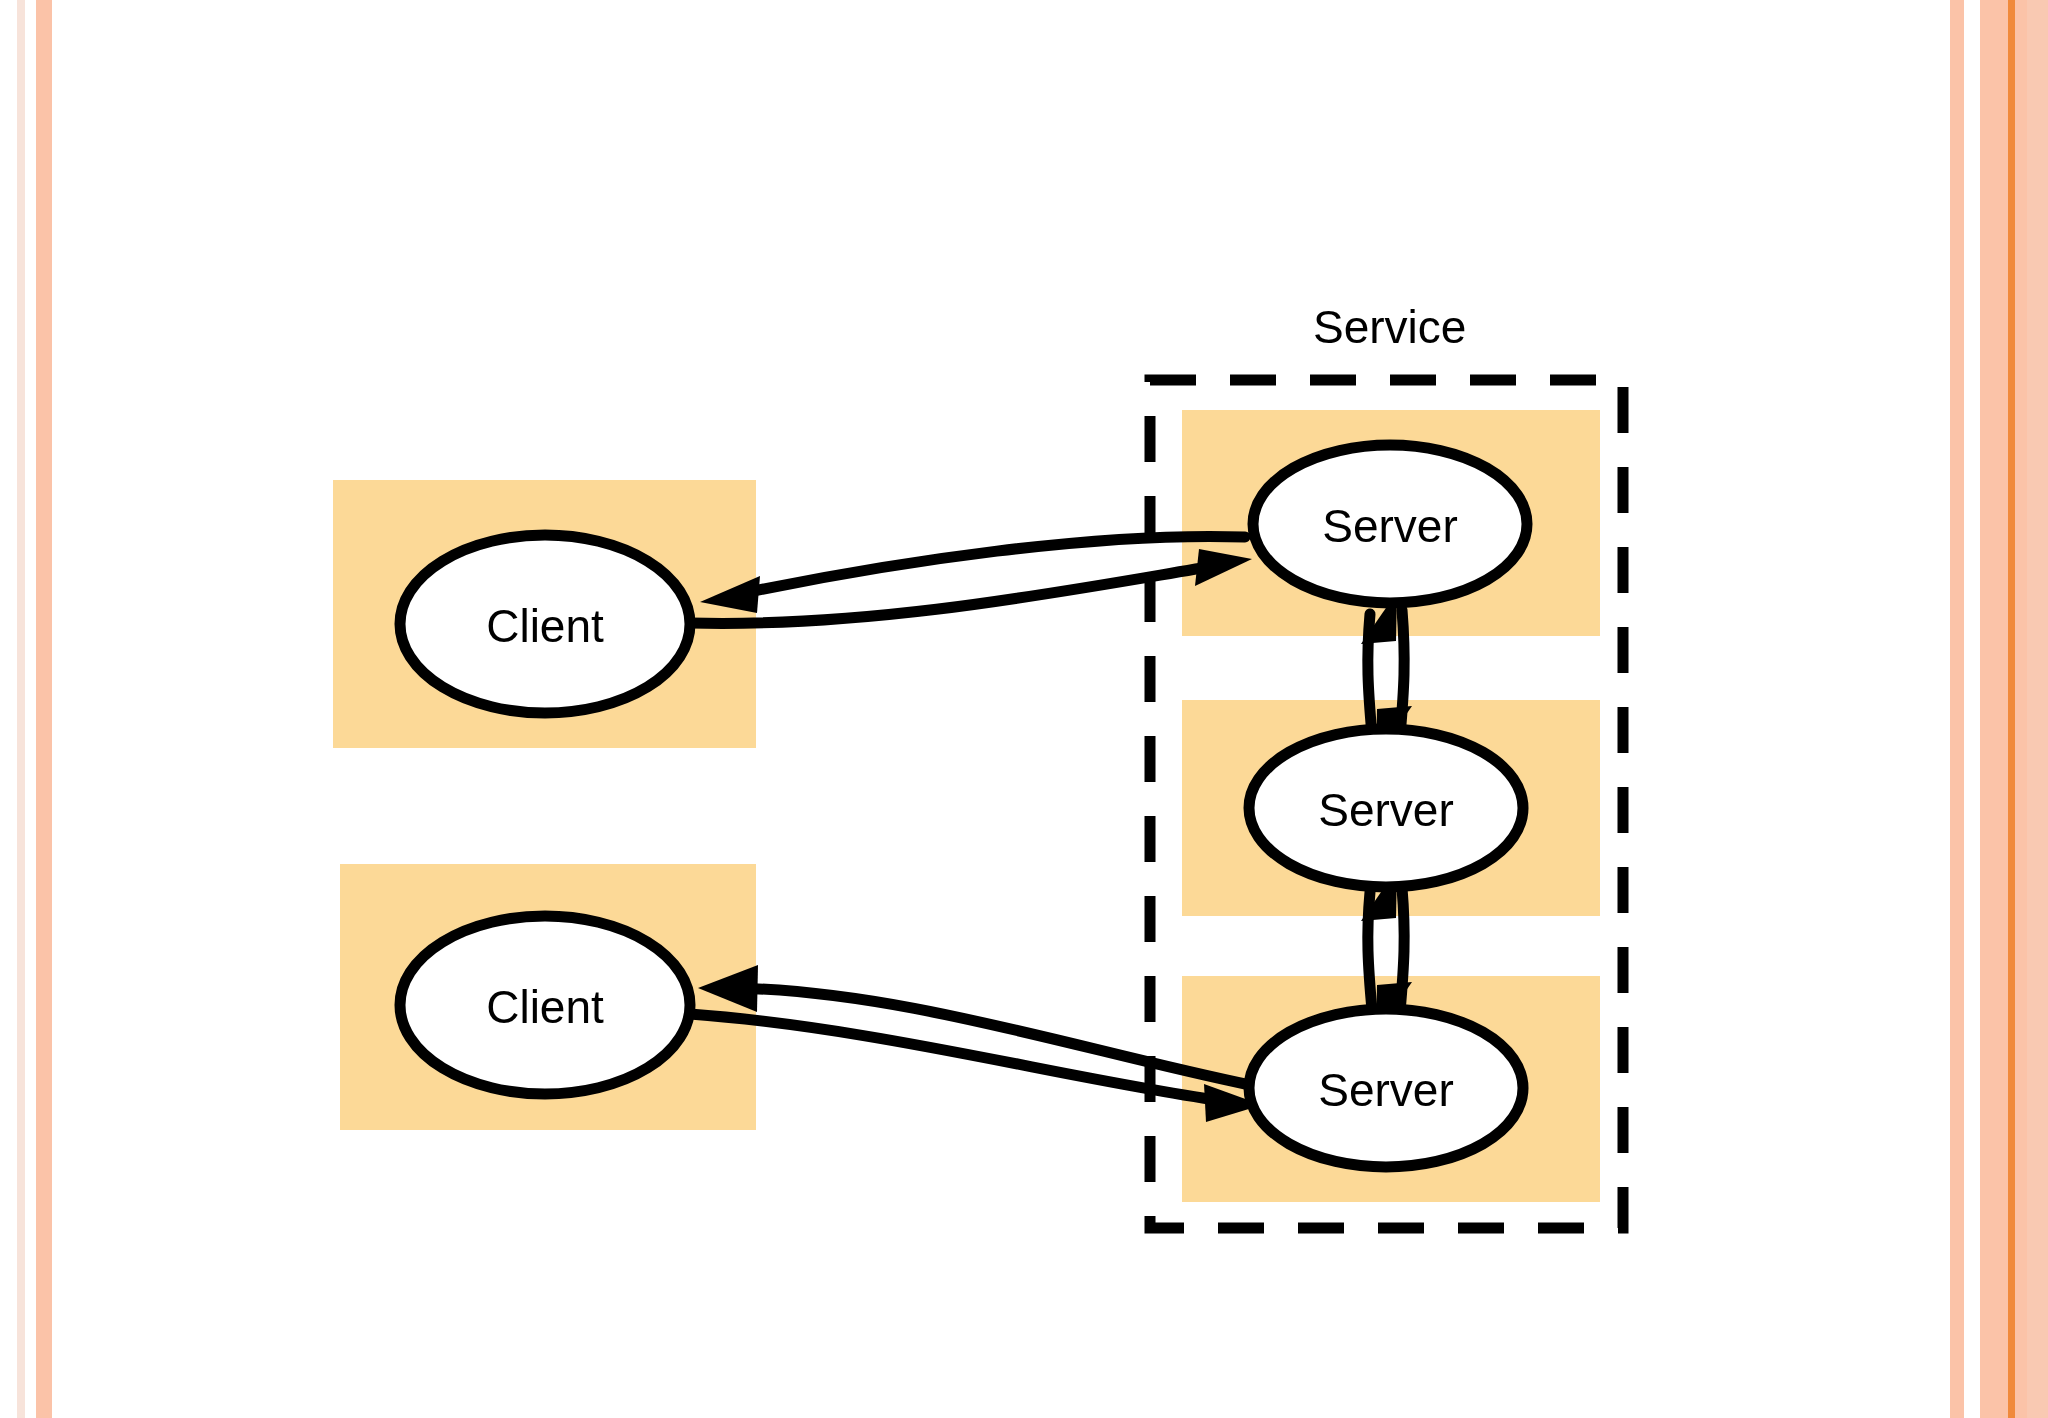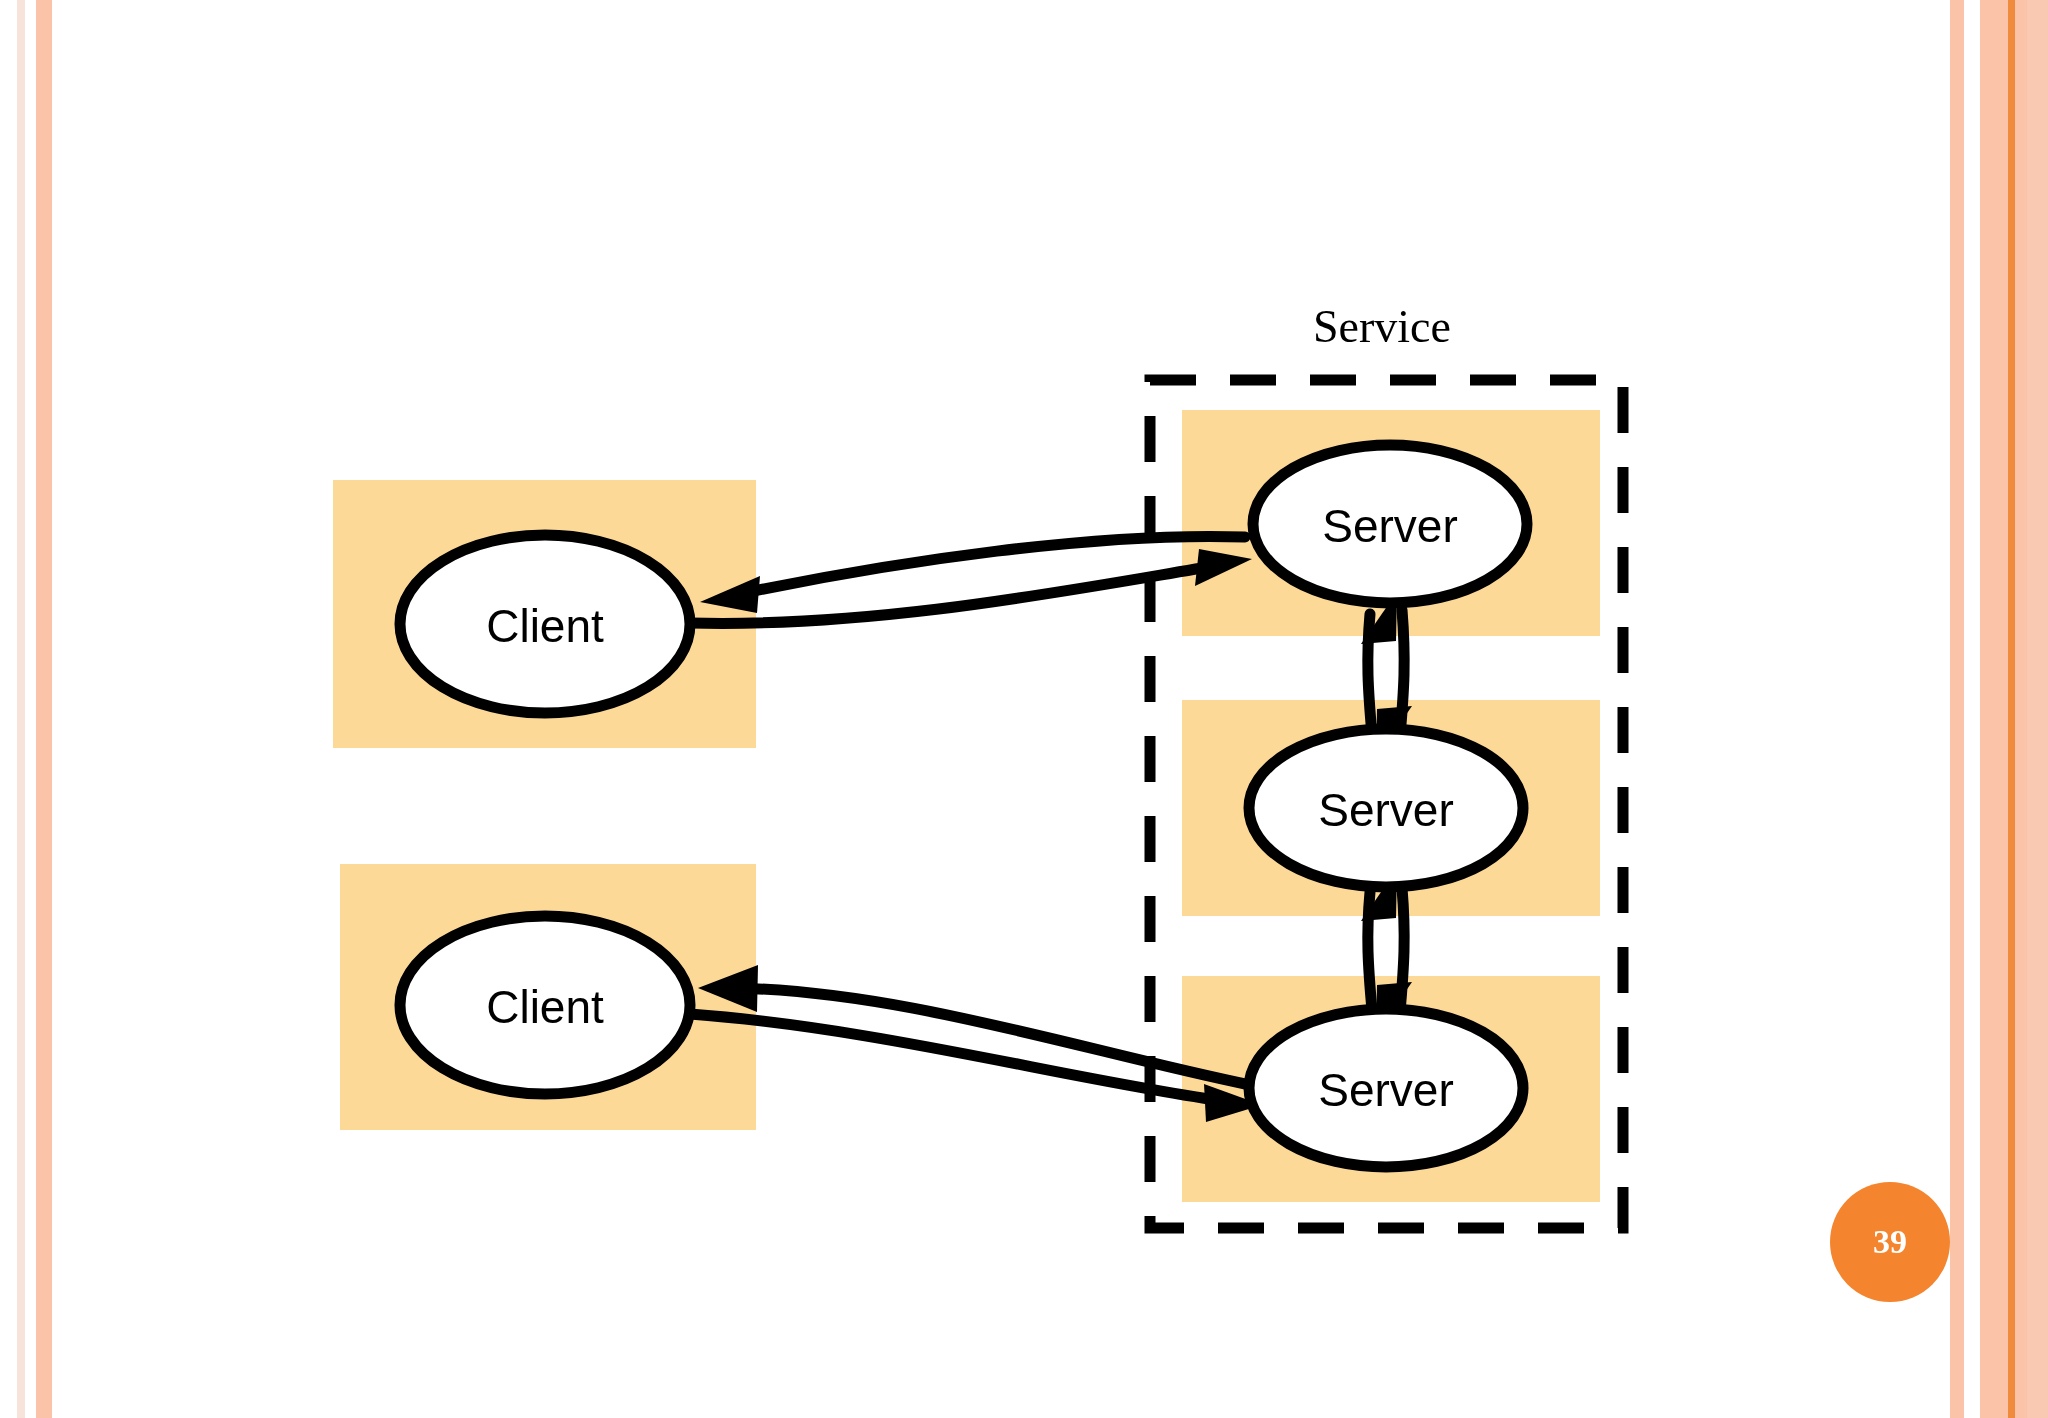--- a/index.html
+++ b/index.html
@@ -21,21 +21,21 @@
     letter-spacing:0.5px;
     white-space:nowrap;
     font-variant:small-caps;
   }
   .title .lead{font-variant:normal;}
 
   
   .service-label{
     position:absolute;left:1313px;top:300px;
     font-size:46px;color:#000;
-    font-family:Liberation Serif, serif;
+    font-family:Liberation Sans, sans-serif;
     white-space:nowrap;
   }
 
   
   .pagebadge{
     position:absolute;left:1830px;top:1182px;
     width:120px;height:120px;border-radius:50%;
     background:#f4842d;
     display:flex;align-items:center;justify-content:center;
   }
@@ -137,17 +137,14 @@
     </g>
 
     <g>
       <ellipse cx="1386" cy="1088" rx="137" ry="79" fill="#ffffff" stroke="#000000" stroke-width="11"></ellipse>
       <text class="node-text" x="1386" y="1094">Server</text>
     </g>
   </svg>
 
   <div class="service-label">Service</div>
 
-  <div class="pagebadge">
-    <span>39</span>
-  </div>
 
 </div>
 
 </body></html>

